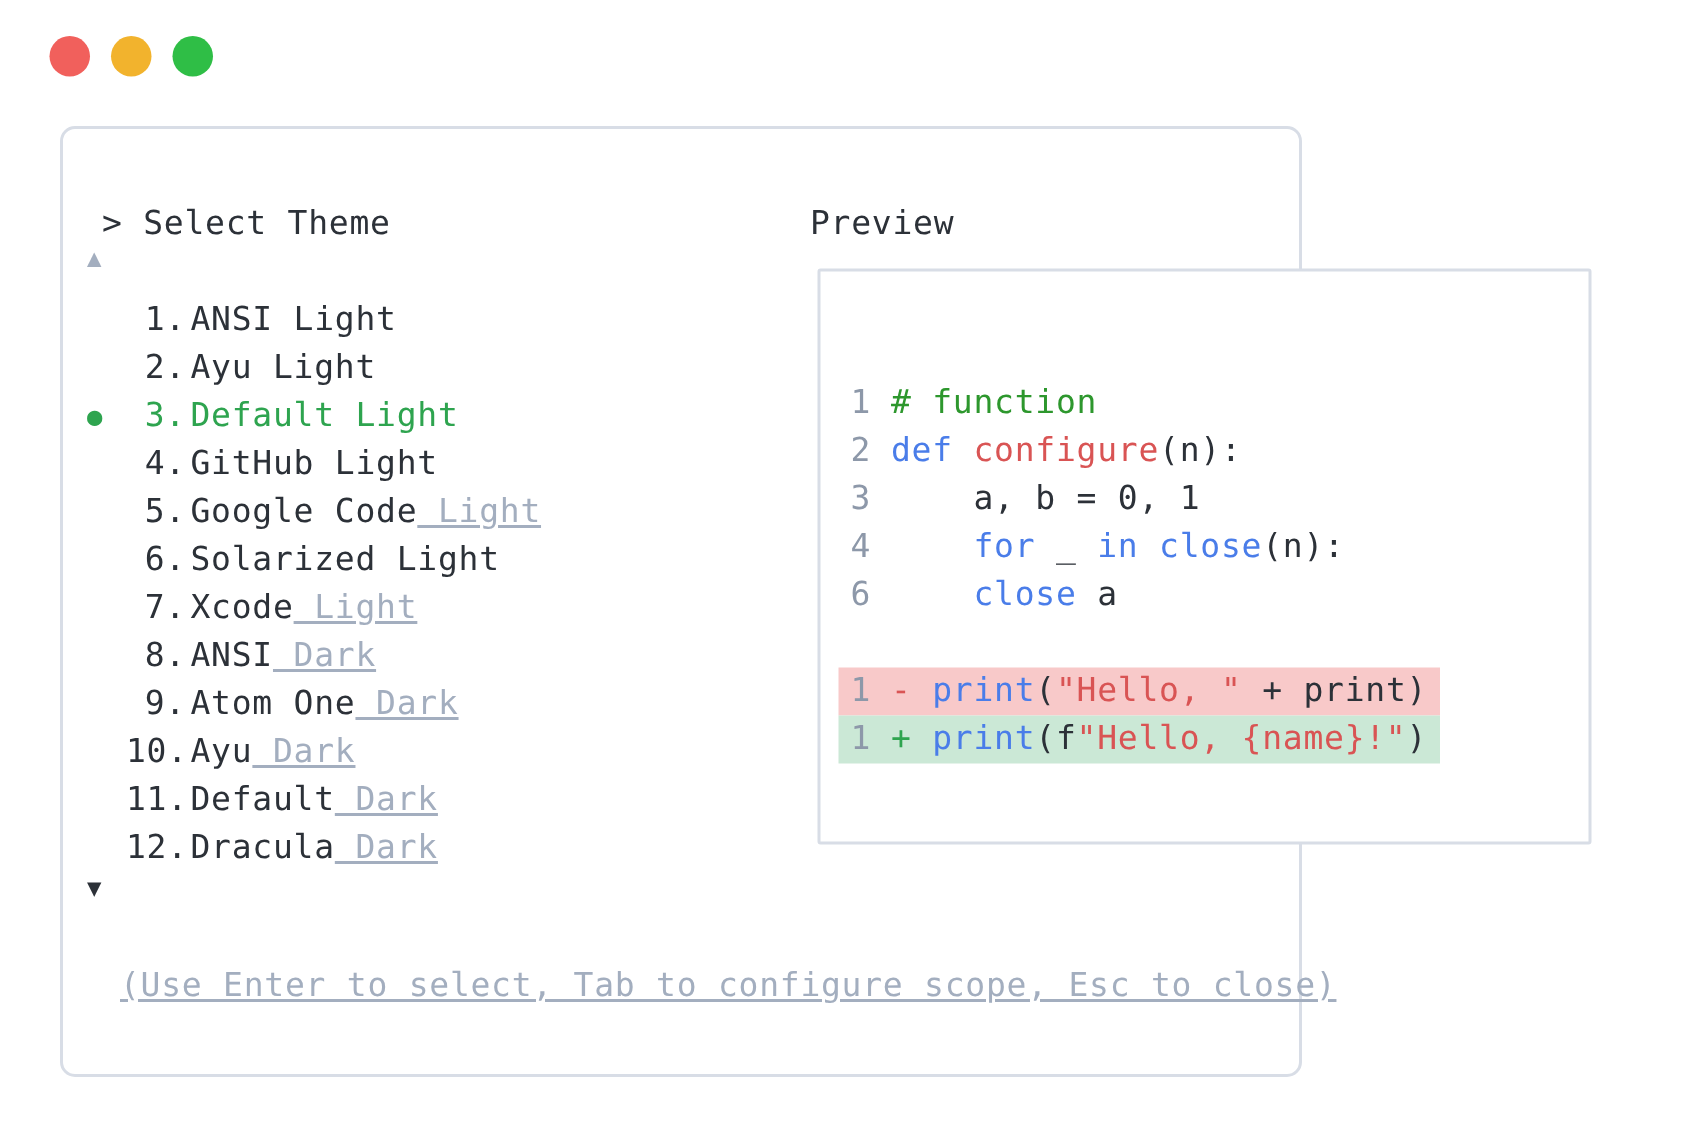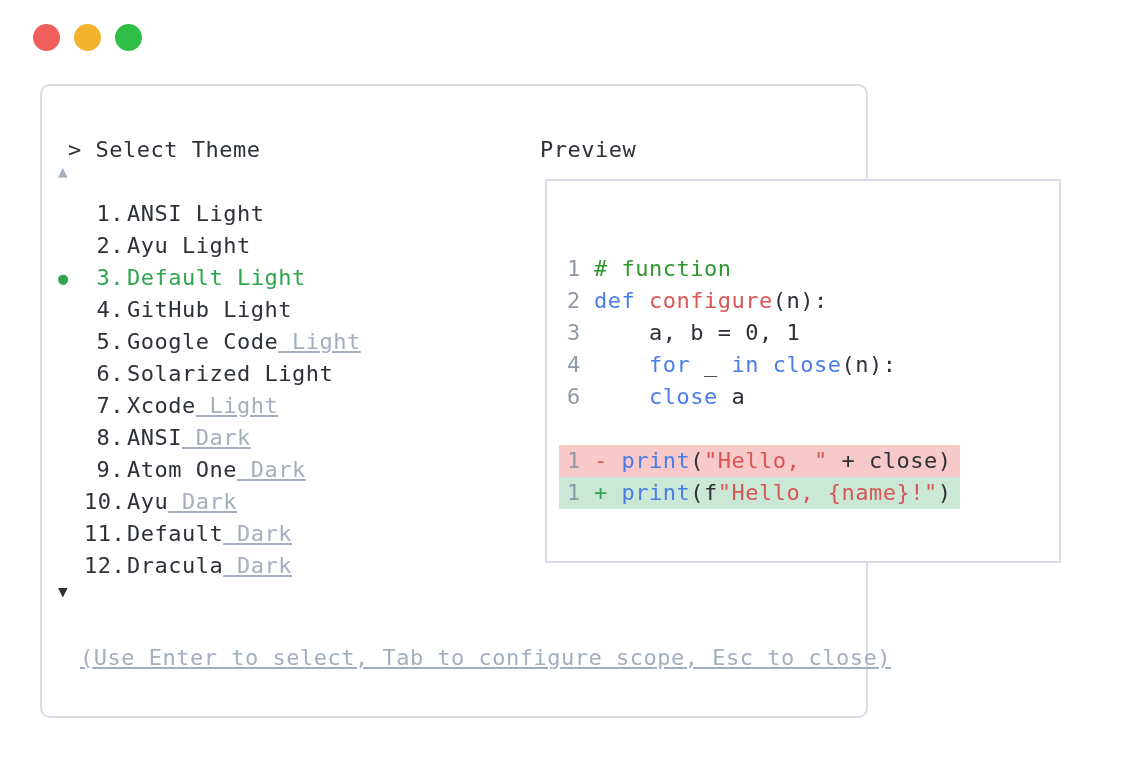--- a/index.html
+++ b/index.html
@@ -89,17 +89,17 @@
 
   <div class="preview-label mono">Preview</div>
 
   <div class="preview-box" id="code-block">
       <div class="code-line mono"><span><span class="ln">1</span><span class="gap"></span><span class="tok-comment"># function</span></span></div>
       <div class="code-line mono"><span><span class="ln">2</span><span class="gap"></span><span class="tok-kw">def</span><span class="tok-plain"> </span><span class="tok-fn">configure</span><span class="tok-plain">(n):</span></span></div>
       <div class="code-line mono"><span><span class="ln">3</span><span class="gap"></span><span class="tok-plain">    a, b = 0, 1</span></span></div>
       <div class="code-line mono"><span><span class="ln">4</span><span class="gap"></span><span class="tok-plain">    </span><span class="tok-kw">for</span><span class="tok-plain"> _ </span><span class="tok-kw">in</span><span class="tok-plain"> </span><span class="tok-kw">close</span><span class="tok-plain">(n):</span></span></div>
       <div class="code-line mono"><span><span class="ln">6</span><span class="gap"></span><span class="tok-plain">    </span><span class="tok-kw">close</span><span class="tok-plain"> a</span></span></div>
       <div class="code-line mono"><span></span></div>
-      <div class="code-line mono diff-removed"><span class="diff-wrap"><span class="ln">1</span><span class="gap"></span><span class="tok-minus">-</span><span class="tok-plain"> </span><span class="tok-kw">print</span><span class="tok-plain">(</span><span class="tok-str">"Hello, "</span><span class="tok-plain"> + close)</span></span></div>
+      <div class="code-line mono diff-removed"><span class="diff-wrap"><span class="ln">1</span><span class="gap"></span><span class="tok-minus">-</span><span class="tok-plain"> </span><span class="tok-kw">print</span><span class="tok-plain">(</span><span class="tok-str">"Hello, "</span><span class="tok-plain"> + print)</span></span></div>
       <div class="code-line mono diff-added"><span class="diff-wrap"><span class="ln">1</span><span class="gap"></span><span class="tok-plus">+</span><span class="tok-plain"> </span><span class="tok-kw">print</span><span class="tok-plain">(f</span><span class="tok-str">"Hello, {name}!"</span><span class="tok-plain">)</span></span></div>
     </div>
 
 </div>
 
 </body></html>

